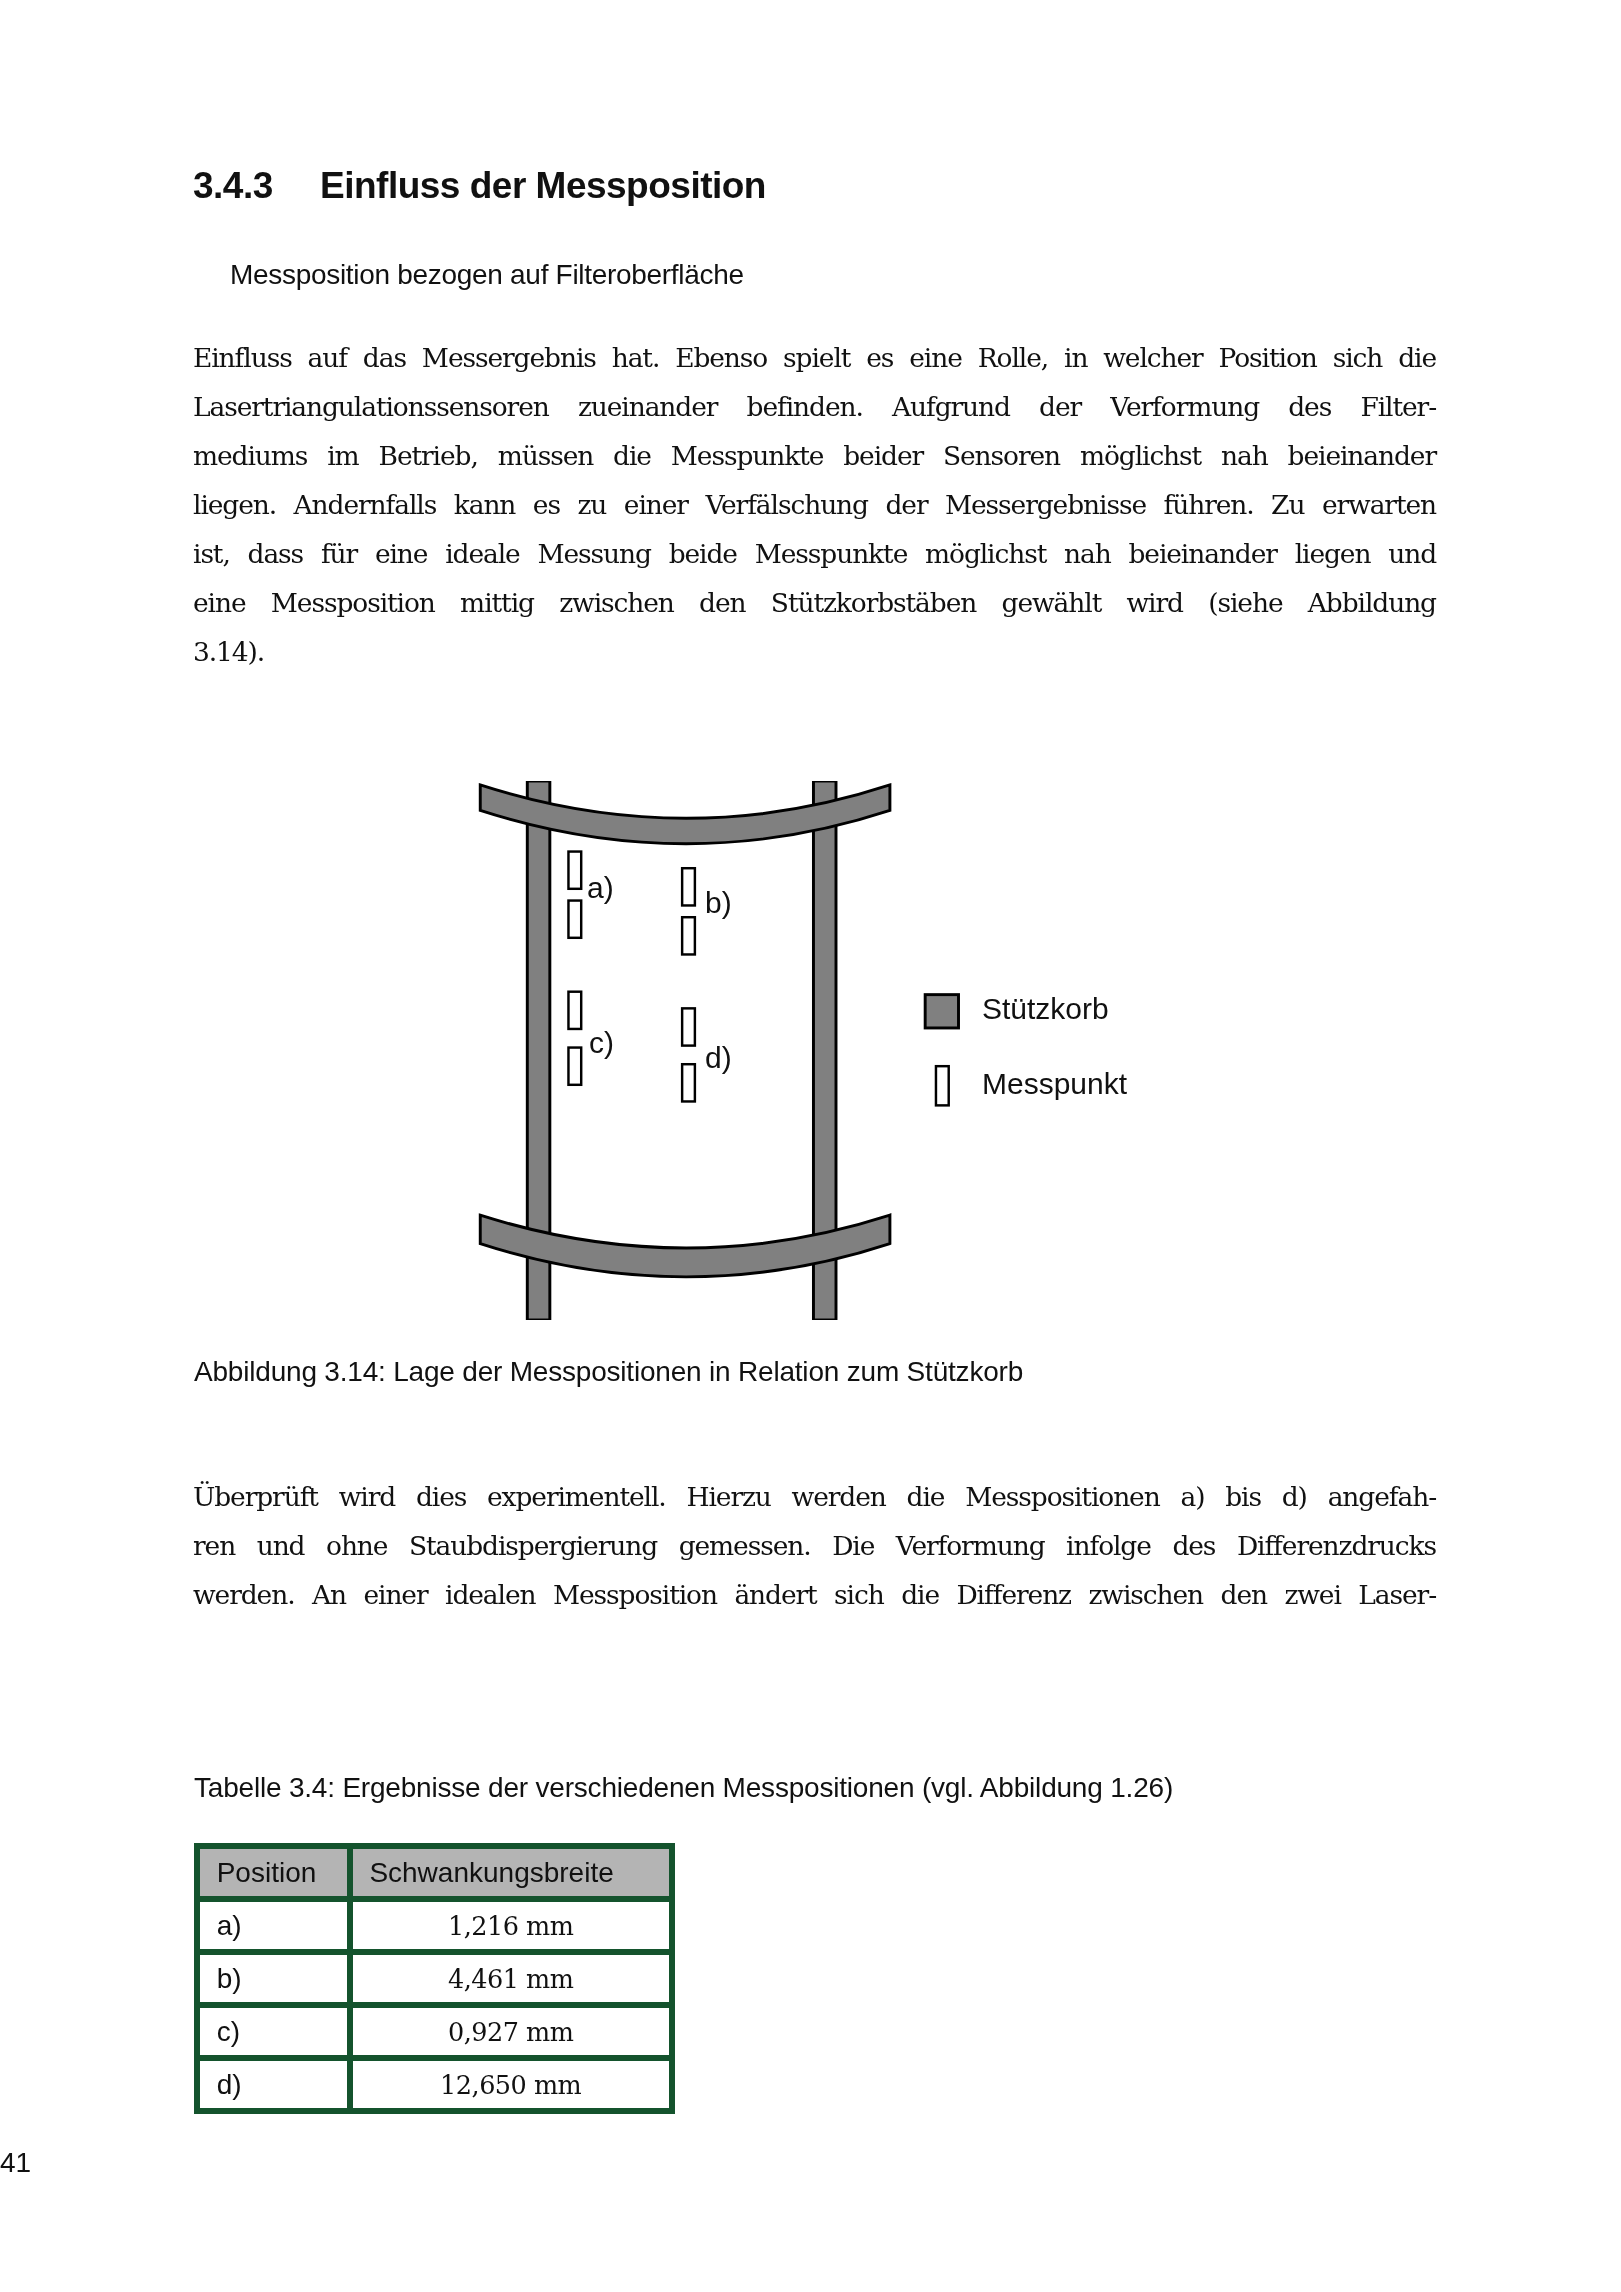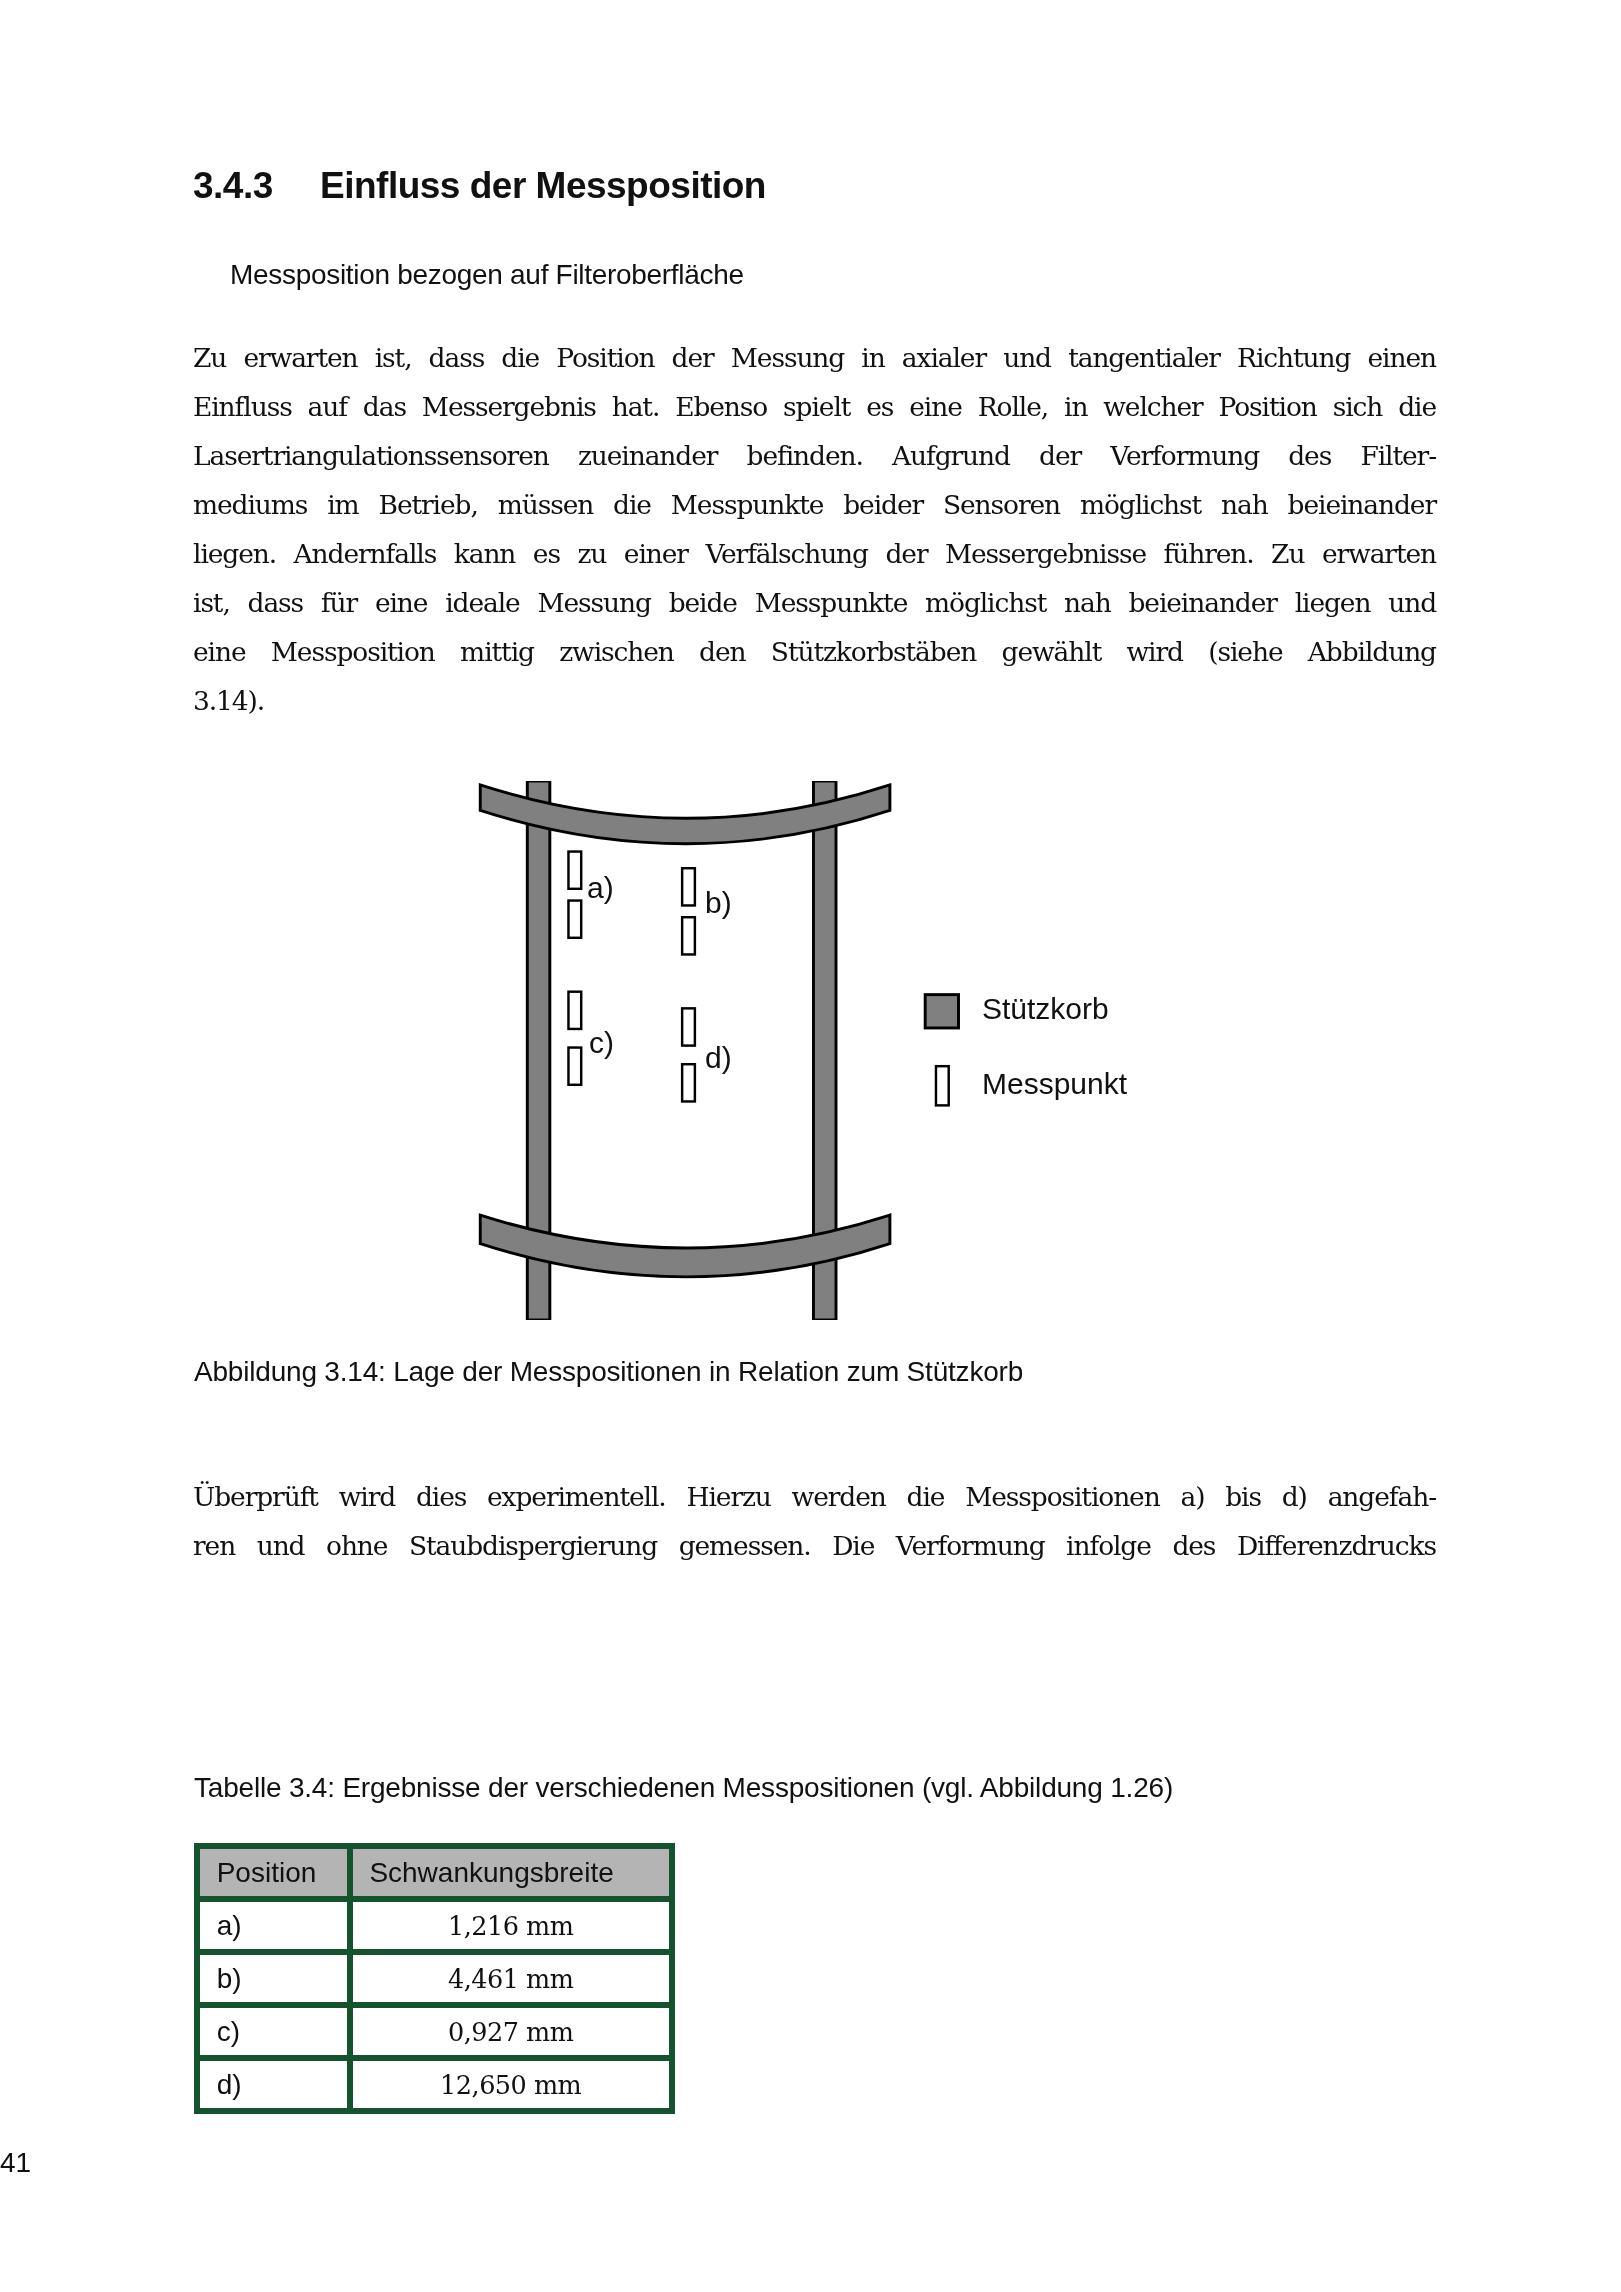--- a/index.html
+++ b/index.html
@@ -25,21 +25,20 @@
 </head>
 <body>
 
 <div class="abs h3">
   <span class="num">3.4.3</span><span>Einfluss der Messposition</span>
 </div>
 
 <div class="abs h4">Messposition bezogen auf Filteroberfläche</div>
 
 <div class="abs para" style="top: 333px;">
-  <span class="line">Zu erwarten ist, dass die Position der Messung in axialer und tangentialer Richtung einen</span>
   <span class="line">Einfluss auf das Messergebnis hat. Ebenso spielt es eine Rolle, in welcher Position sich die</span>
   <span class="line">Lasertriangulationssensoren zueinander befinden. Aufgrund der Verformung des Filter-</span>
   <span class="line">mediums im Betrieb, müssen die Messpunkte beider Sensoren möglichst nah beieinander</span>
   <span class="line">liegen. Andernfalls kann es zu einer Verfälschung der Messergebnisse führen. Zu erwarten</span>
   <span class="line">ist, dass für eine ideale Messung beide Messpunkte möglichst nah beieinander liegen und</span>
   <span class="line">eine Messposition mittig zwischen den Stützkorbstäben gewählt wird (siehe Abbildung</span>
   <span class="line last">3.14).</span>
 </div>
 
 <div class="abs figure">
@@ -73,20 +72,21 @@
   <span class="fig-label" style="left: 227px; top: 260px;">d)</span>
   <span class="legend-item" style="left: 504px; top: 211px;">Stützkorb</span>
   <span class="legend-item" style="left: 504px; top: 286px;">Messpunkt</span>
 </div>
 
 <div class="abs caption" style="left: 194px; top: 1356px;">Abbildung 3.14: Lage der Messpositionen in Relation zum Stützkorb</div>
 
 <div class="abs para" style="top: 1472px;">
   <span class="line">Überprüft wird dies experimentell. Hierzu werden die Messpositionen a) bis d) angefah-</span>
   <span class="line">ren und ohne Staubdispergierung gemessen. Die Verformung infolge des Differenzdrucks</span>
+  <span class="line">werden. An einer idealen Messposition ändert sich die Differenz zwischen den zwei Laser-</span>
 </div>
 
 <div class="abs caption" style="left: 194px; top: 1772px;">Tabelle 3.4: Ergebnisse der verschiedenen Messpositionen (vgl. Abbildung 1.26)</div>
 
 <table class="abs results">
   <thead>
     <tr>
       <th>Position</th>
       <th>Schwankungsbreite</th>
     </tr>

